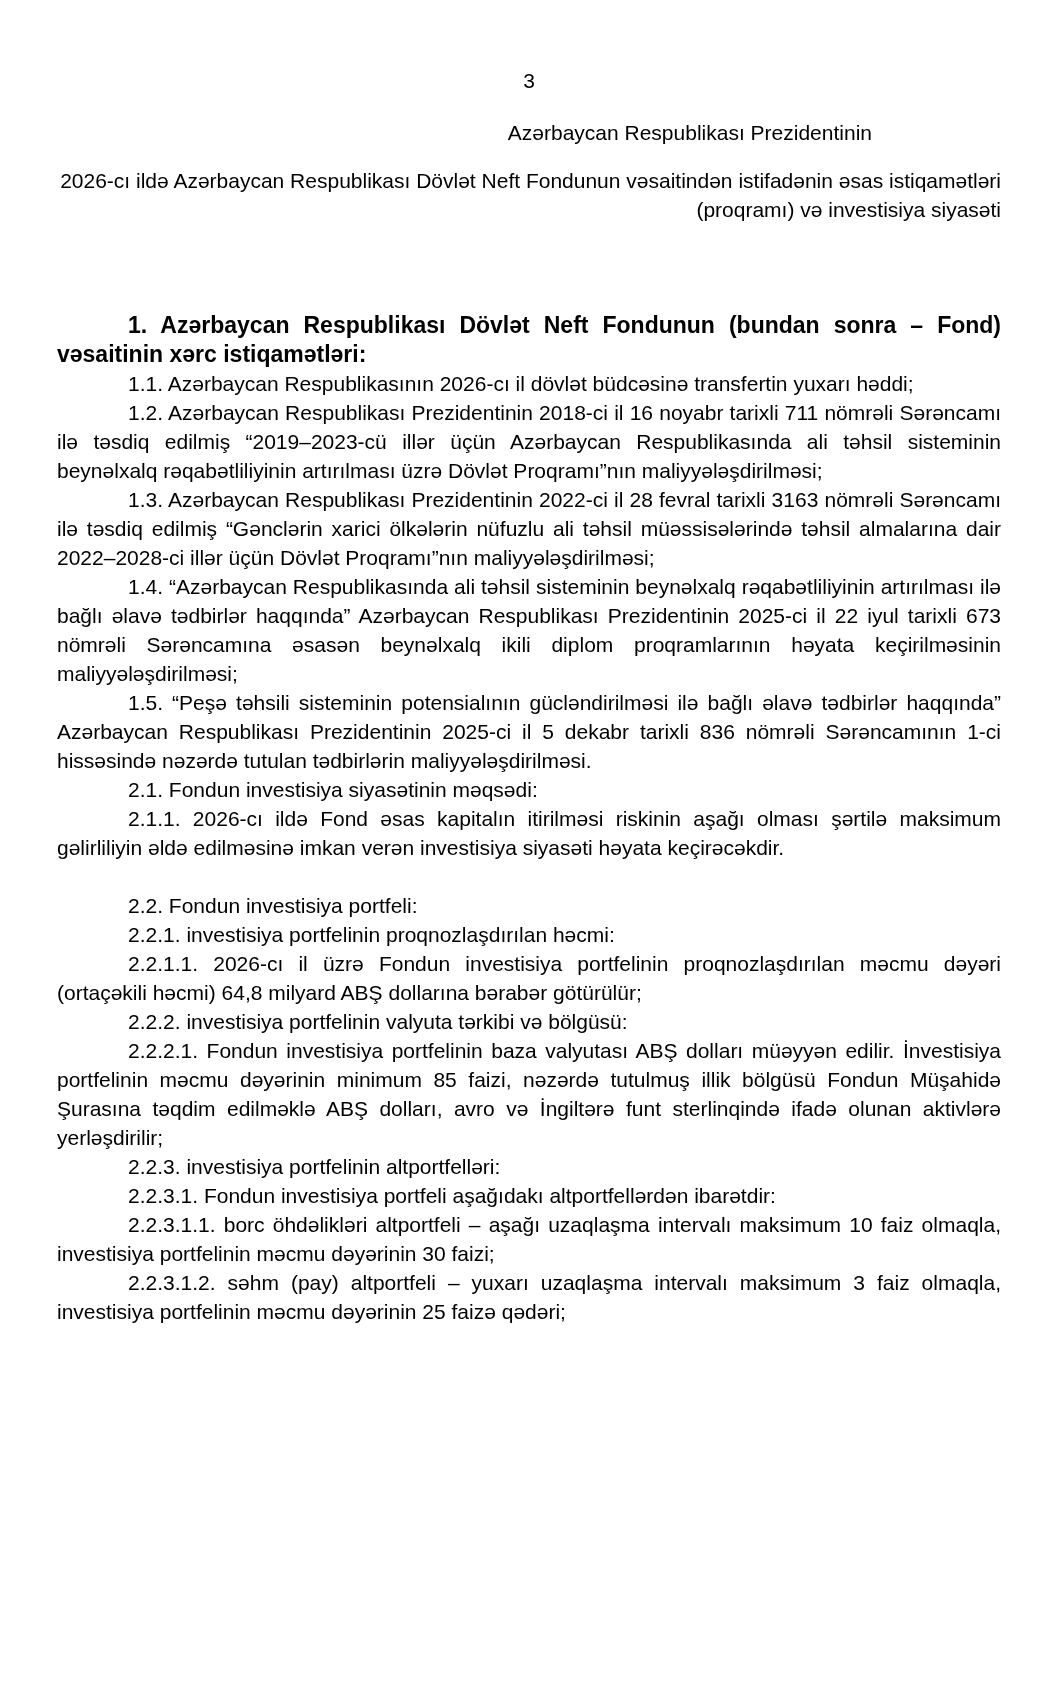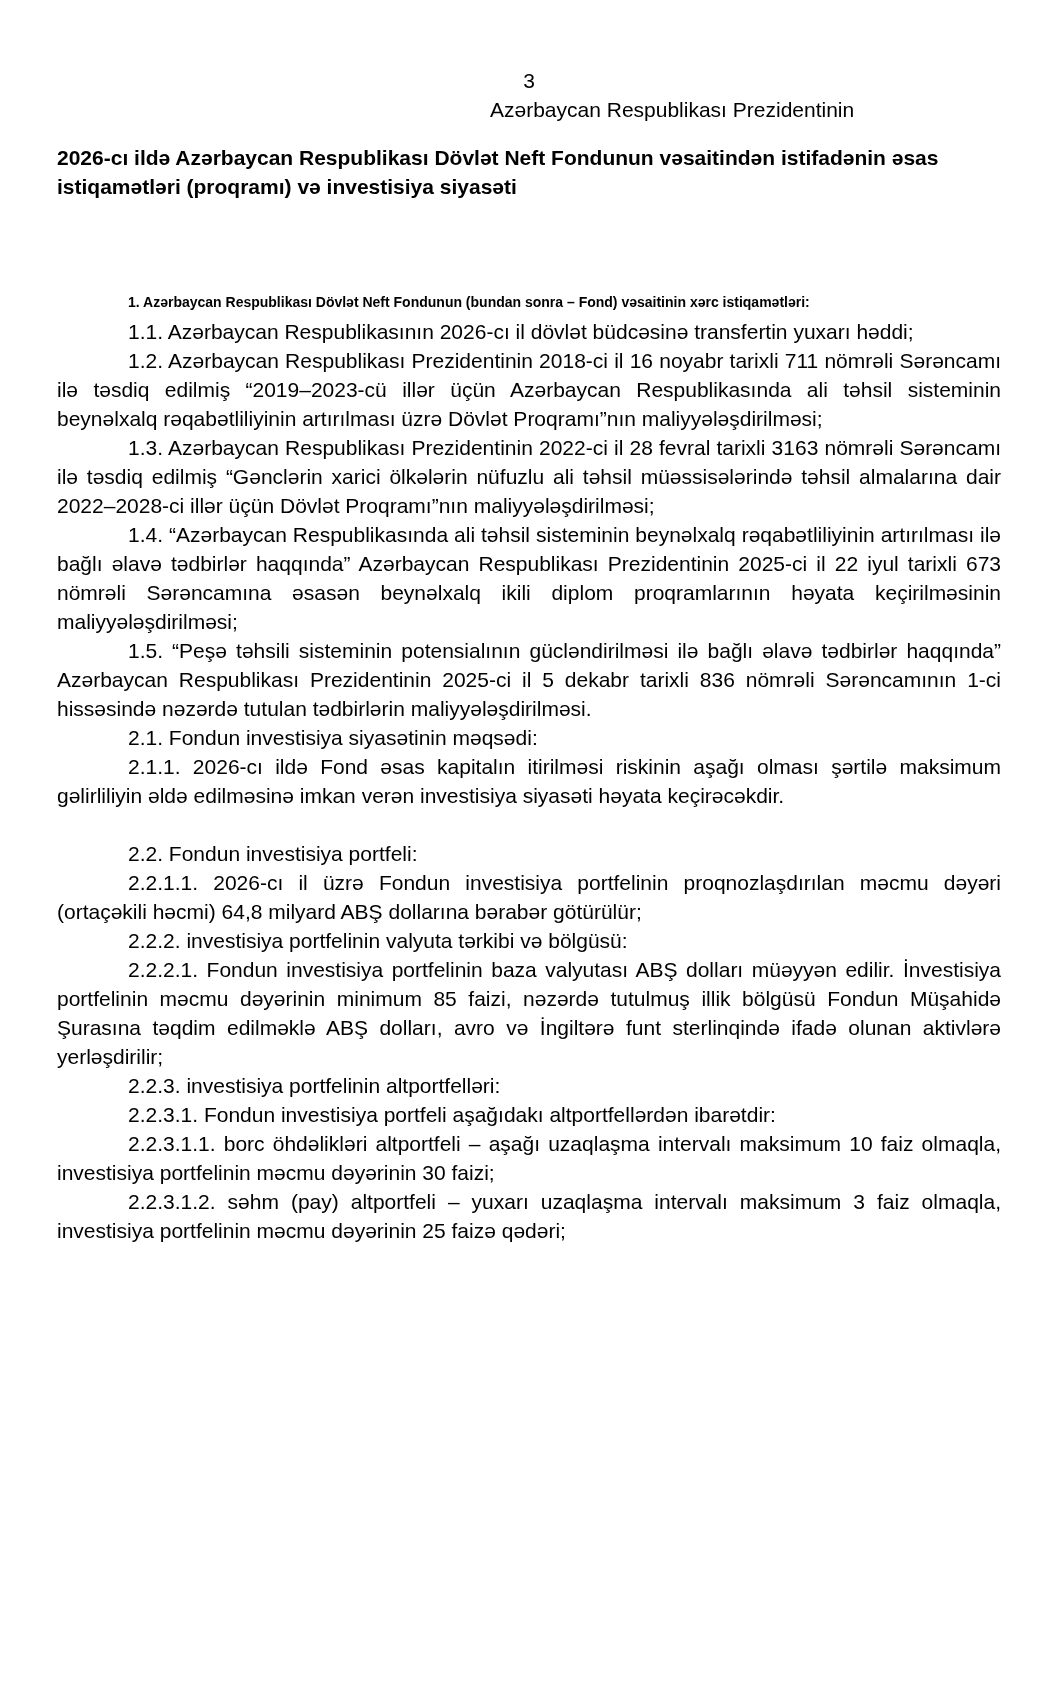--- a/index.html
+++ b/index.html
@@ -21,36 +21,37 @@
     width: 1051px;
     height: 1701px;
     padding: 66px 50px 0 57px;
     background: #ffffff;
   }
   .page-number {
     text-align: center;
   }
   .approval {
     margin-left: 433px;
+    margin-top: 23px;
     width: 382px;
-    text-align: left;
+    text-align: right;
   }
   .approval-l1 {
     margin-bottom: 15px;
   }
   .doc-title {
     margin: 19px 0 0 0;
     font-size: 21px;
     line-height: 29px;
-    font-weight: bold;
-    text-align: left;
+    font-weight: normal;
+    text-align: right;
   }
   .sec-heading {
     margin: 0;
-    font-size: 14px;
+    font-size: 23px;
     line-height: 29px;
     font-weight: bold;
     text-align: justify;
     text-indent: 71px;
   }
   .sec-heading.sec1 { margin-top: 87px; }
   .sec-heading.sec2 { margin-top: 58px; margin-bottom: 39px; }
   p.body-par {
     margin: 0;
     text-align: justify;
@@ -76,20 +77,21 @@
   <p class="body-par">1.1. Azərbaycan Respublikasının 2026-cı il dövlət büdcəsinə transfertin yuxarı həddi;</p>
   <p class="body-par">1.2. Azərbaycan Respublikası Prezidentinin 2018-ci il 16 noyabr tarixli 711 nömrəli Sərəncamı ilə təsdiq edilmiş “2019–2023-cü illər üçün Azərbaycan Respublikasında ali təhsil sisteminin beynəlxalq rəqabətliliyinin artırılması üzrə Dövlət Proqramı”nın maliyyələşdirilməsi;</p>
   <p class="body-par">1.3. Azərbaycan Respublikası Prezidentinin 2022-ci il 28 fevral tarixli 3163 nömrəli Sərəncamı ilə təsdiq edilmiş “Gənclərin xarici ölkələrin nüfuzlu ali təhsil müəssisələrində təhsil almalarına dair 2022–2028-ci illər üçün Dövlət Proqramı”nın maliyyələşdirilməsi;</p>
   <p class="body-par">1.4. “Azərbaycan Respublikasında ali təhsil sisteminin beynəlxalq rəqabətliliyinin artırılması ilə bağlı əlavə tədbirlər haqqında” Azərbaycan Respublikası Prezidentinin 2025-ci il 22 iyul tarixli 673 nömrəli Sərəncamına əsasən beynəlxalq ikili diplom proqramlarının həyata keçirilməsinin maliyyələşdirilməsi;</p>
   <p class="body-par">1.5. “Peşə təhsili sisteminin potensialının gücləndirilməsi ilə bağlı əlavə tədbirlər haqqında” Azərbaycan Respublikası Prezidentinin 2025-ci il 5 dekabr tarixli 836 nömrəli Sərəncamının 1-ci hissəsində nəzərdə tutulan tədbirlərin maliyyələşdirilməsi.</p>
 
 
   <p class="body-par">2.1. Fondun investisiya siyasətinin məqsədi:</p>
   <p class="body-par">2.1.1. 2026-cı ildə Fond əsas kapitalın itirilməsi riskinin aşağı olması şərtilə maksimum gəlirliliyin əldə edilməsinə imkan verən investisiya siyasəti həyata keçirəcəkdir.</p>
   <p class="body-par gap-before">2.2. Fondun investisiya portfeli:</p>
+  <p class="body-par">2.2.1. investisiya portfelinin proqnozlaşdırılan həcmi:</p>
   <p class="body-par">2.2.1.1. 2026-cı il üzrə Fondun investisiya portfelinin proqnozlaşdırılan məcmu dəyəri (ortaçəkili həcmi) 64,8 milyard ABŞ dollarına bərabər götürülür;</p>
   <p class="body-par">2.2.2. investisiya portfelinin valyuta tərkibi və bölgüsü:</p>
   <p class="body-par">2.2.2.1. Fondun investisiya portfelinin baza valyutası ABŞ dolları müəyyən edilir. İnvestisiya portfelinin məcmu dəyərinin minimum 85 faizi, nəzərdə tutulmuş illik bölgüsü Fondun Müşahidə Şurasına təqdim edilməklə ABŞ dolları, avro və İngiltərə funt sterlinqində ifadə olunan aktivlərə yerləşdirilir;</p>
   <p class="body-par">2.2.3. investisiya portfelinin altportfelləri:</p>
   <p class="body-par">2.2.3.1. Fondun investisiya portfeli aşağıdakı altportfellərdən ibarətdir:</p>
   <p class="body-par">2.2.3.1.1. borc öhdəlikləri altportfeli – aşağı uzaqlaşma intervalı maksimum 10 faiz olmaqla, investisiya portfelinin məcmu dəyərinin 30 faizi;</p>
   <p class="body-par">2.2.3.1.2. səhm (pay) altportfeli – yuxarı uzaqlaşma intervalı maksimum 3 faiz olmaqla, investisiya portfelinin məcmu dəyərinin 25 faizə qədəri;</p>
 
 </div>
 

